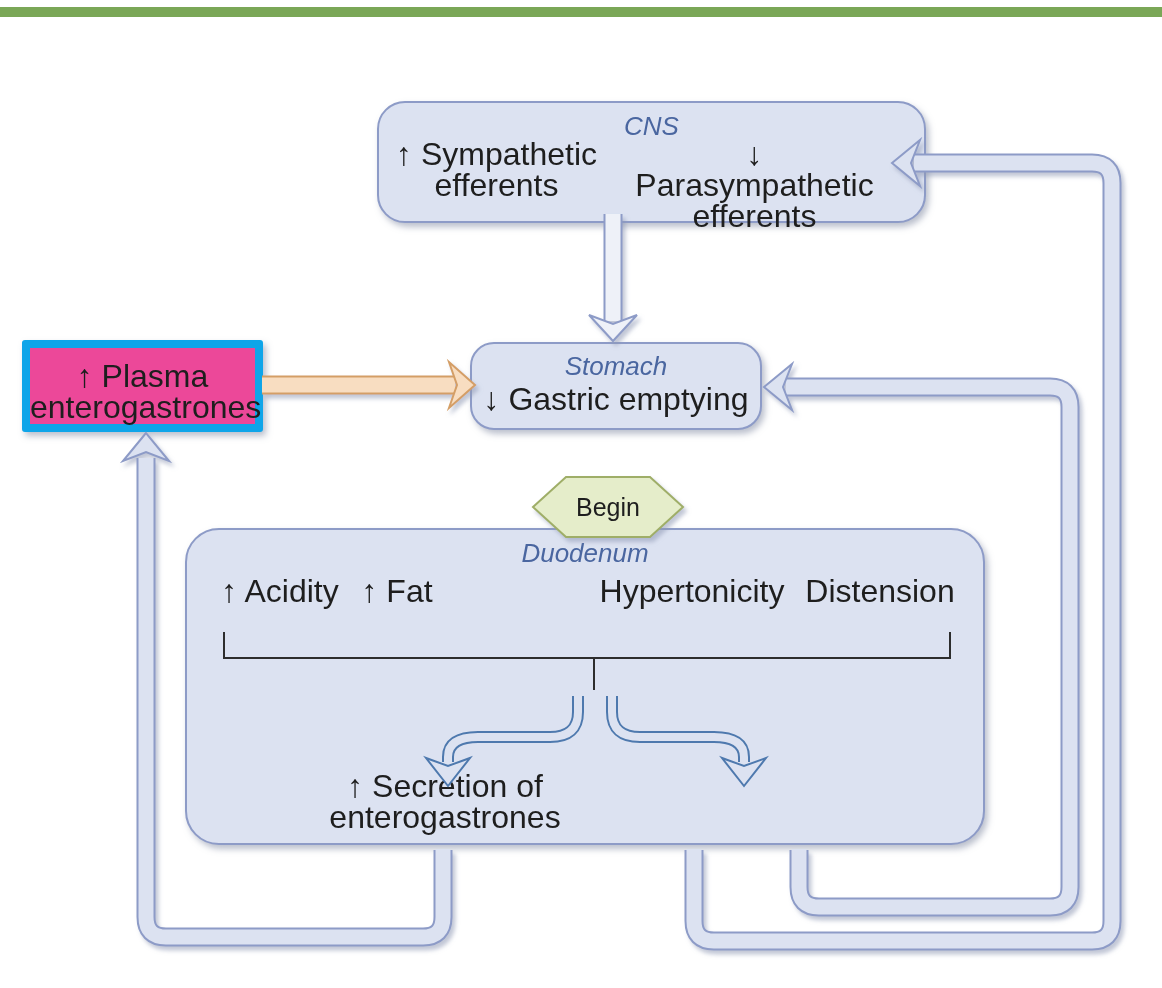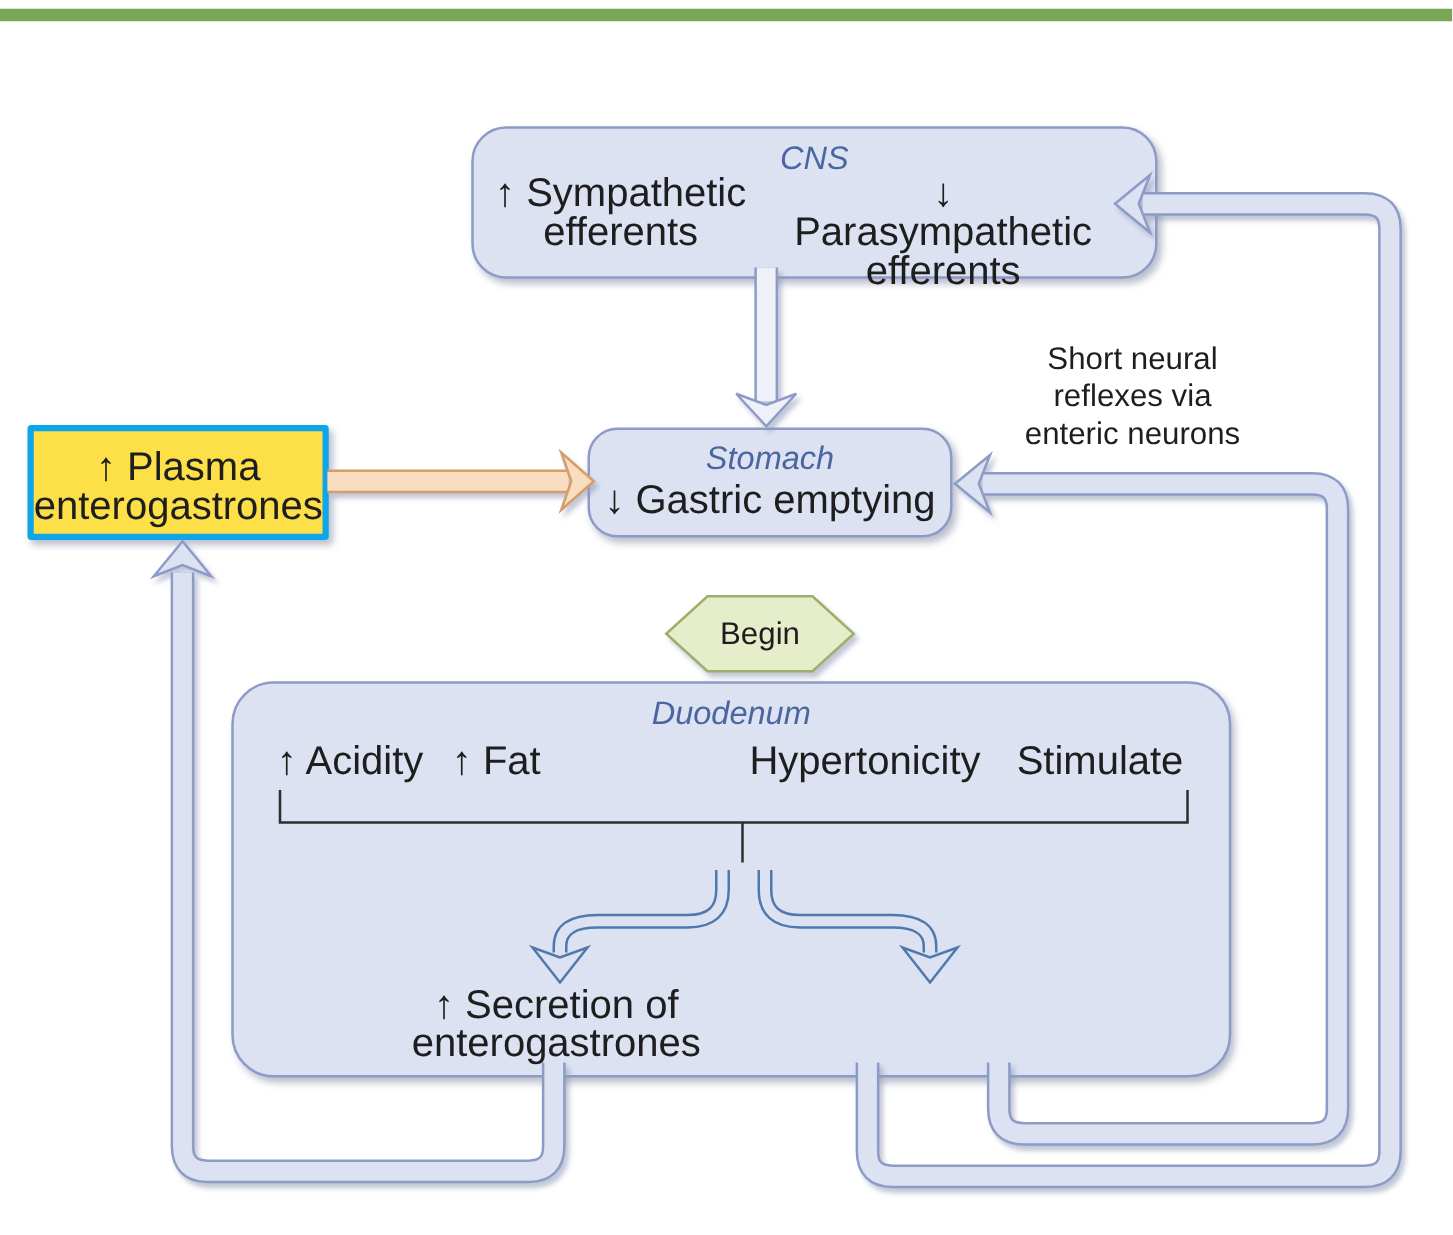--- a/index.html
+++ b/index.html
@@ -14,22 +14,22 @@
   }
   .node-title{
     position:absolute;left:0;right:0;text-align:center;
     font-style:italic;font-size:26px;color:#4a66a0;z-index:1;
   }
   .ml{white-space:pre-line;text-align:center;}
   .txt{position:absolute;font-size:32px;line-height:31px;z-index:3;}
   .ctr{transform:translateX(-50%);}
   .cns{left:377px;top:101px;width:549px;height:122px;border-radius:28px;}
   .stomach{left:470px;top:342px;width:292px;height:88px;border-radius:24px;padding-left:10px;}
-  .plasma{left:22px;top:340px;width:241px;height:92px;background:#fde047;border:5px solid #0ea5e9;border-radius:3px;}
-  .duodenum{left:185px;top:545px;width:800px;height:317px;border-radius:34px;}
+  .plasma{left:22px;top:340px;width:241px;height:92px;background:#ec4899;border:8px solid #0ea5e9;border-radius:3px;}
+  .duodenum{left:185px;top:528px;width:800px;height:317px;border-radius:34px;}
   .overlay{position:absolute;left:0;top:0;z-index:2;pointer-events:none;}
   .freelabel{position:absolute;font-size:25px;line-height:30px;z-index:3;}
 </style>
 </head>
 <body>
 
 <div class="stage">
 
   <div class="topbar"></div>
 
@@ -49,28 +49,25 @@
   <div class="node plasma">
     <div class="txt ml" style="left:0;top:13px;width:100%;">↑ Plasma
 enterogastrones</div>
   </div>
 
   <div class="node duodenum">
     <div class="node-title" style="top:8px;">Duodenum</div>
     <div class="txt ml ctr" style="left:93px;top:46px;">↑ Acidity</div>
     <div class="txt ml ctr" style="left:210px;top:46px;">↑ Fat</div>
     <div class="txt ml ctr" style="left:505px;top:46px;">Hypertonicity</div>
-    <div class="txt ml ctr" style="left:693px;top:46px;">Stimulate</div>
+    <div class="txt ml ctr" style="left:693px;top:46px;">Distension</div>
     <div class="txt ml ctr" style="left:258px;top:241px;">↑ Secretion of
 enterogastrones</div>
   </div>
 
-  <div class="freelabel ml ctr" style="left:906px;top:272px;">Short neural
-reflexes via
-enteric neurons</div>
   <div class="freelabel ml ctr" style="left:608px;top:492px;font-size:25px;">Begin</div>
 
   <svg class="overlay" width="1162" height="988" viewBox="0 0 1162 988">
     <defs>
       <filter id="ps" x="-20%" y="-20%" width="140%" height="140%">
         <feDropShadow dx="3" dy="4" stdDeviation="2.2" flood-color="#8f99b4" flood-opacity="0.55"></feDropShadow>
       </filter>
     </defs>
 
     <g filter="url(#ps)">

